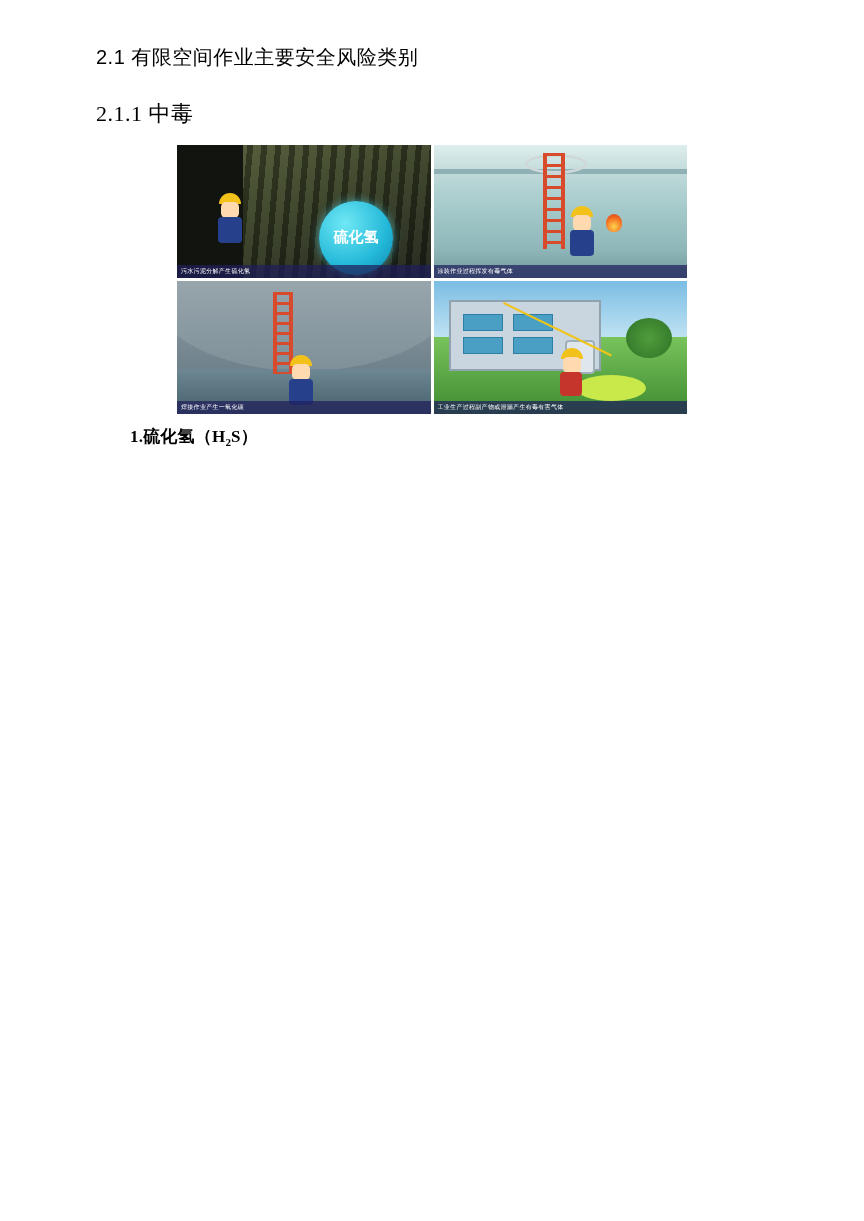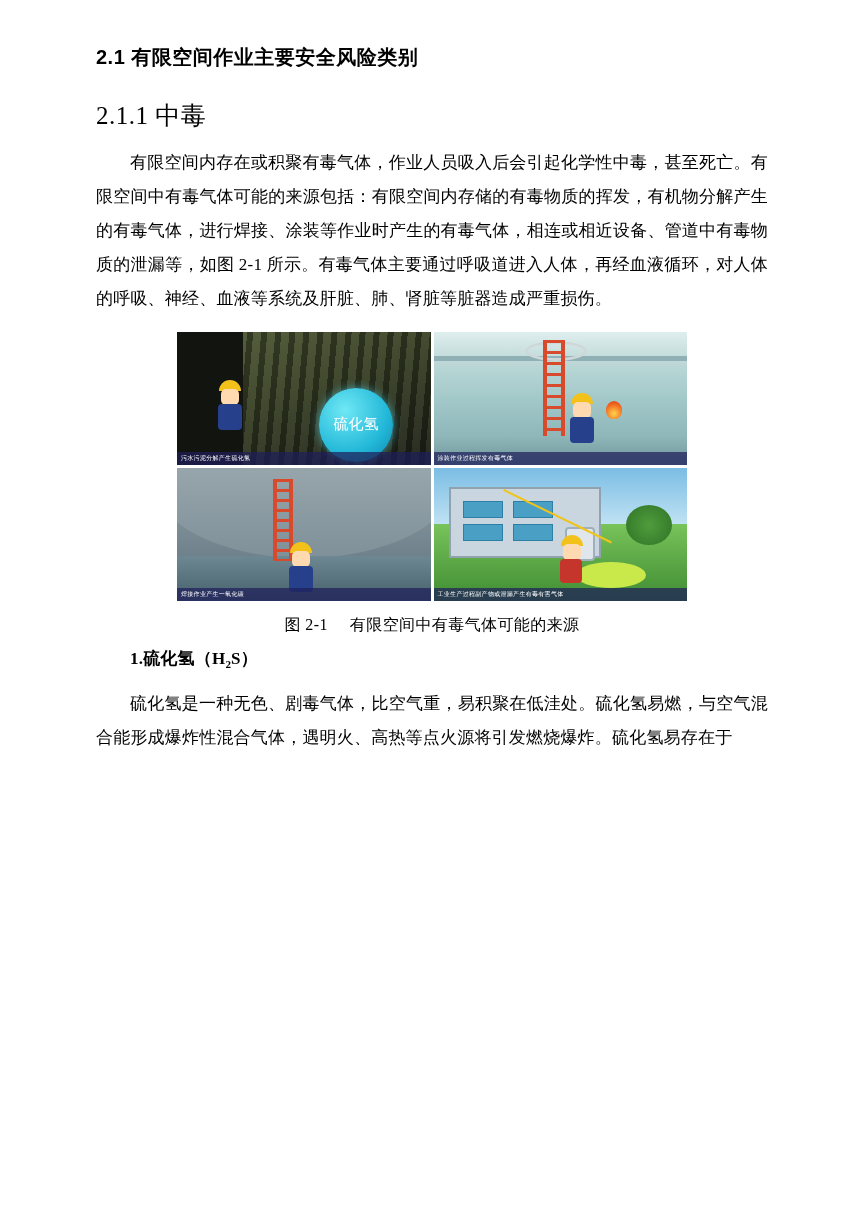--- a/index.html
+++ b/index.html
@@ -26,30 +26,30 @@
     text-align: center;
     font-family: "Liberation Sans", sans-serif;
     font-weight: bold;
     font-size: 25px;
     letter-spacing: 1px;
     margin-top: 128px;
     margin-bottom: 0;
   }
   .h2 {
     font-family: "Liberation Sans", sans-serif;
-    font-weight: bold;
+    font-weight: normal;
     font-size: 20px;
     margin-top: 44px;
     margin-bottom: 13px;
     letter-spacing: 0.5px;
   }
   .h3 {
     font-family: "Liberation Serif", serif;
     font-weight: normal;
-    font-size: 25px;
+    font-size: 22px;
     margin-top: 28px;
     margin-bottom: 0;
     letter-spacing: 0.5px;
   }
   p.body-text {
     font-size: 17px;
     line-height: 34px;
     margin: 14px 0 0 0;
     text-align: justify;
     text-indent: 34px;
@@ -120,21 +120,21 @@
     height: 74px;
     border-radius: 50%;
     background: radial-gradient(circle at 35% 30%, #6fe8f5 0%, #23b8d8 60%, #0d86ad 100%);
     box-shadow: 0 0 10px rgba(80,230,255,0.6);
     display: flex;
     align-items: center;
     justify-content: center;
     color: #ffffff;
     font-family: "Liberation Sans", sans-serif;
     font-size: 15px;
-    font-weight: normal;
+    font-weight: bold;
   }
   .worker {
     position: absolute;
   }
   .helmet {
     position: absolute;
     width: 22px; height: 11px;
     background: #f2c21a;
     border-radius: 11px 11px 0 0;
   }
@@ -305,21 +305,20 @@
 <body>
 
 <div class="page">
 
 
   <h2 class="h2">2.1  有限空间作业主要安全风险类别</h2>
 
 
   <h3 class="h3">2.1.1  中毒</h3>
 
-  <p class="body-text">有限空间内存在或积聚有毒气体，作业人员吸入后会引起化学性中毒，甚至死亡。有限空间中有毒气体可能的来源包括：有限空间内存储的有毒物质的挥发，有机物分解产生的有毒气体，进行焊接、涂装等作业时产生的有毒气体，相连或相近设备、管道中有毒物质的泄漏等，如图 2-1 所示。有毒气体主要通过呼吸道进入人体，再经血液循环，对人体的呼吸、神经、血液等系统及肝脏、肺、肾脏等脏器造成严重损伤。</p>
 
   <div class="figure">
     <div class="fig-grid">
 
       <div class="cell c1">
         <div class="wall"></div>
         <div class="darkband"></div>
         <div class="worker" style="left:16%; top:36%;">
           <div class="helmet" style="left:1px; top:0;"></div>
           <div class="face" style="left:3px; top:9px;"></div>
@@ -372,25 +371,21 @@
         <div class="worker" style="left:50%; top:50%;">
           <div class="helmet" style="left:1px; top:0;"></div>
           <div class="face" style="left:3px; top:9px;"></div>
           <div class="body-red" style="left:0; top:24px;"></div>
         </div>
         <div class="caption-bar">工业生产过程副产物或泄漏产生有毒有害气体</div>
       </div>
 
     </div>
 
-    <div class="fig-caption">
-      <span>图 2-1</span><span class="gap"></span><span>有限空间中有毒气体可能的来源</span>
-    </div>
   </div>
 
 
   <p class="body-text tight" style="text-indent:34px;">
     <span class="bold-run">1.硫化氢（H</span><sub class="bold-run">2</sub><span class="bold-run">S）</span>
   </p>
 
-  <p class="body-text tight">硫化氢是一种无色、剧毒气体，比空气重，易积聚在低洼处。硫化氢易燃，与空气混合能形成爆炸性混合气体，遇明火、高热等点火源将引发燃烧爆炸。硫化氢易存在于</p>
 
 </div>
 
 </body></html>

